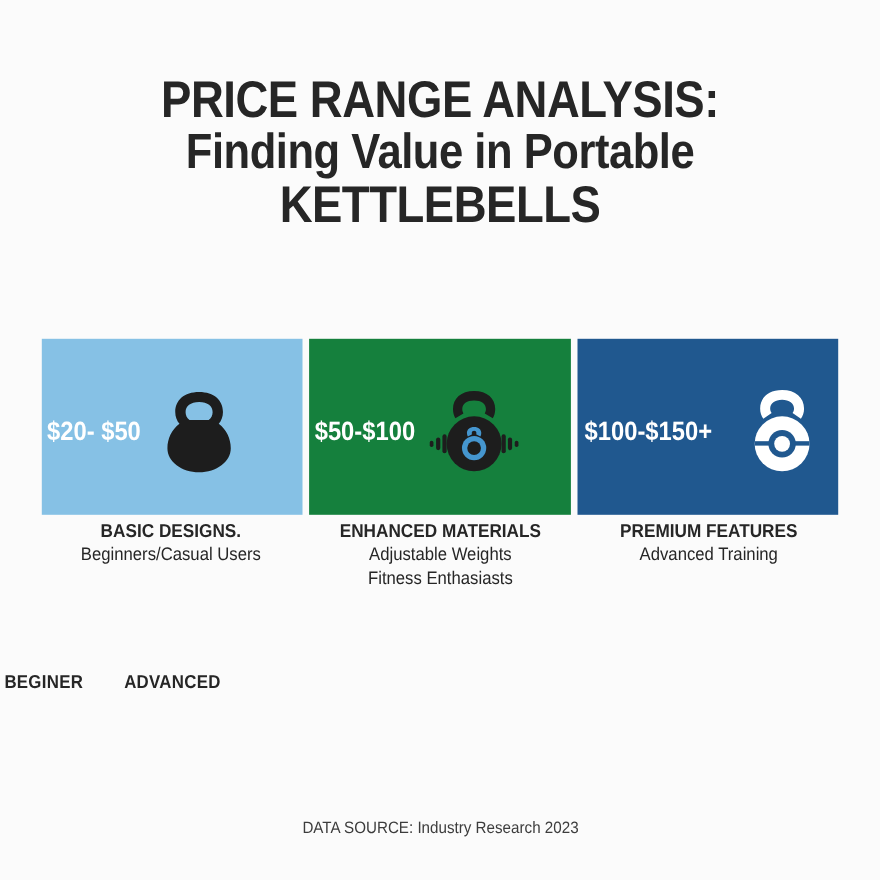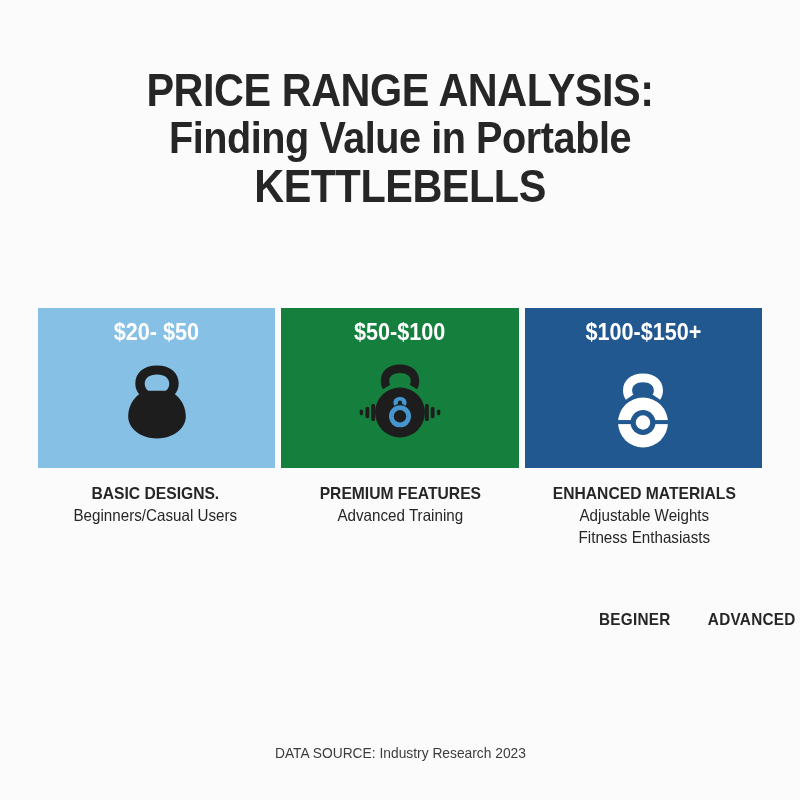--- a/index.html
+++ b/index.html
@@ -60,21 +60,21 @@
     top: 308px;
     width: 724px;
     height: 160px;
     display: flex;
     gap: 6px;
   }
   .card {
     position: relative;
     flex: 1 1 0;
     display: flex;
-    flex-direction: column;
+    flex-direction: row;
     align-items: center;
   }
   .card-price {
     margin-top: 10px;
     color: #ffffff;
     font-family: "Liberation Sans Narrow", "Liberation Sans", sans-serif;
     font-weight: bold;
     font-size: 24px;
     letter-spacing: 0px;
     transform: scaleX(0.9);
@@ -84,21 +84,21 @@
     margin-top: 6px;
     width: 96px;
     height: 96px;
     display: block;
   }
 
   
   #captions {
     position: absolute;
     left: 38px;
-    top: 483px;
+    top: 472px;
     width: 724px;
     display: flex;
     gap: 10px;
   }
   .caption {
     flex: 1 1 0;
     text-align: center;
     color: #262626;
   }
   .caption-title {
@@ -120,21 +120,21 @@
 
   
   #scale {
     position: absolute;
     left: 0;
     top: 598px;
     width: 100%;
     height: 44px;
     display: flex;
     align-items: center;
-    justify-content: flex-end;
+    justify-content: flex-start;
   }
   .scale-label {
     color: #262626;
     font-family: "Liberation Sans Narrow", "Liberation Sans", sans-serif;
     font-weight: bold;
     font-size: 17px;
     letter-spacing: 0.3px;
     transform: scaleX(0.9);
     white-space: nowrap;
   }
@@ -246,28 +246,28 @@
         </svg>
       </div>
     </div>
 
     <div id="captions">
       <div class="caption">
         <div class="caption-title">BASIC DESIGNS.</div>
         <div class="caption-sub">Beginners/Casual Users</div>
       </div>
       <div class="caption">
-        <div class="caption-title">PREMIUM FEATURES</div>
-        <div class="caption-sub">Advanced Training</div>
-      </div>
-      <div class="caption">
         <div class="caption-title">ENHANCED MATERIALS</div>
         <div class="caption-sub">Adjustable Weights</div>
         <div class="caption-sub">Fitness Enthasiasts</div>
       </div>
+      <div class="caption">
+        <div class="caption-title">PREMIUM FEATURES</div>
+        <div class="caption-sub">Advanced Training</div>
+      </div>
     </div>
 
     <div id="scale">
       <div class="scale-label" id="scale-label-begin">BEGINER</div>
 
 
       <div class="scale-label" id="scale-label-end">ADVANCED</div>
     </div>
 
     <div id="footer">

